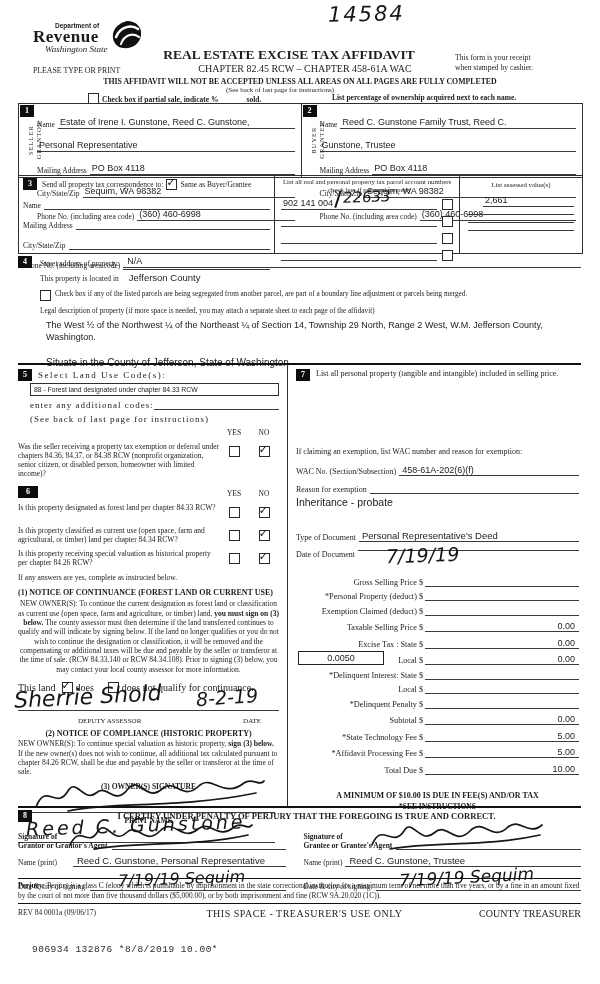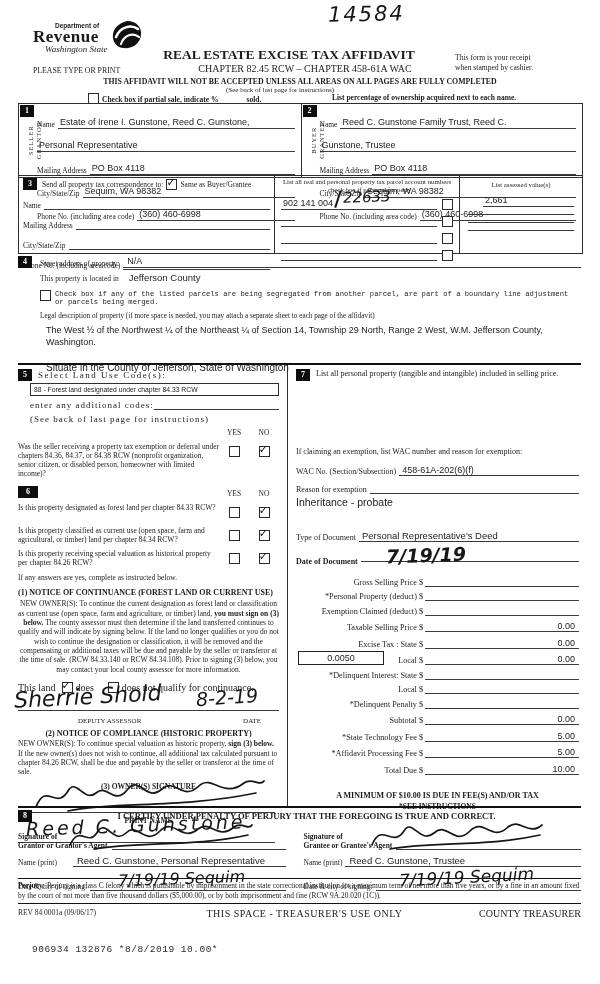--- a/index.html
+++ b/index.html
@@ -203,21 +203,21 @@
   <div class="abs" style="left:18px; top:256px; width:563px;">
     <div style="display:flex; align-items:flex-end;">
       <span class="secnum">4</span>
       <span class="lbl" style="margin-left:8px;">Street address of property:</span>
       <span class="val sans vline" style="flex:1; margin-left:4px; font-size:9px; line-height:11px; padding-left:4px;">N/A</span>
     </div>
     <div style="display:flex; align-items:flex-end; margin-top:5px; margin-left:22px;">
       <span class="lbl">This property is located in</span>
       <span class="sans" style="font-size:9.5px; margin-left:10px; line-height:10px;">Jefferson County</span>
     </div>
-    <div style="display:flex; align-items:flex-start; margin-top:7px; margin-left:22px;font-family:Liberation Mono, monospace;">
+    <div style="display:flex; align-items:flex-start; margin-top:7px; margin-left:22px;">
       <span class="cb"></span>
       <span style="font-size:7.2px; margin-left:4px;">Check box if any of the listed parcels are being segregated from another parcel, are part of a boundary line adjustment or parcels being merged.</span>
     </div>
     <div style="font-size:7.2px; margin-top:6px; margin-left:22px;">Legal description of property (if more space is needed, you may attach a separate sheet to each page of the affidavit)</div>
     <div class="sans" style="font-size:9px; line-height:1.3; margin-top:5px; margin-left:28px; width:500px;">The West ½ of the Northwest ¼ of the Northeast ¼ of Section 14, Township 29 North, Range 2 West, W.M. Jefferson County, Washington.</div>
     <div class="sans" style="font-size:10px; margin-top:14px; margin-left:28px;">Situate in the County of Jefferson, State of Washington</div>
   </div>
 
   <div class="abs" style="left:18px; top:363px; width:563px; height:443px; border-top:2px solid #111; display:flex; box-sizing:border-box;">
 
@@ -325,21 +325,21 @@
       <div style="display:flex; align-items:flex-end; margin-top:9px;">
         <span style="font-size:8px;">Reason for exemption</span>
         <span class="vline" style="flex:1; margin-left:3px;"></span>
       </div>
       <div class="sans" style="font-size:10.5px; margin-top:2px;">Inheritance - probate</div>
 
       <div style="display:flex; align-items:flex-end; margin-top:22px;">
         <span style="font-size:8px;">Type of Document</span>
         <span class="val sans vline" style="flex:1; margin-left:3px; font-size:9.5px; line-height:11px; padding-left:3px;">Personal Representative's Deed</span>
       </div>
-      <div style="display:flex; align-items:center; margin-top:8px; position:relative; height:22px;font-weight:bold;">
+      <div style="display:flex; align-items:flex-start; margin-top:8px; position:relative; height:22px;">
         <span style="font-size:8px;">Date of Document</span>
         <span class="vline" style="flex:1; margin-left:3px;"></span>
         <span class="hw abs" style="left:90px; top:-6px; font-size:19px; transform:rotate(-2deg);">7/19/19</span>
       </div>
 
       <div class="mrow">
           <span class="mlabel">Gross Selling Price $</span>
           <span class="mline"></span>
         </div>
       <div class="mrow">

